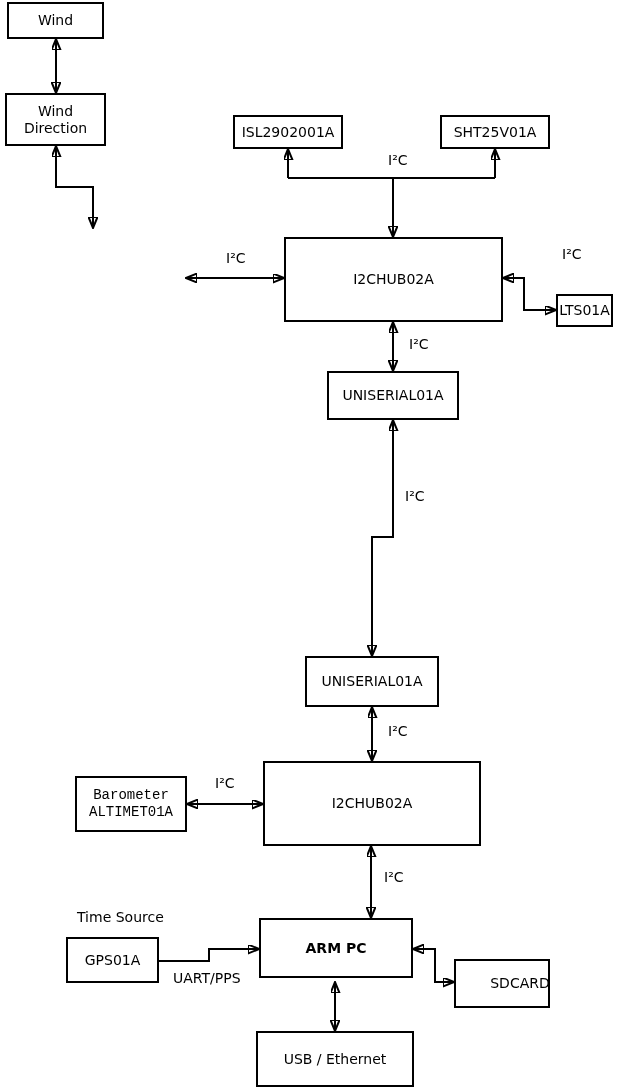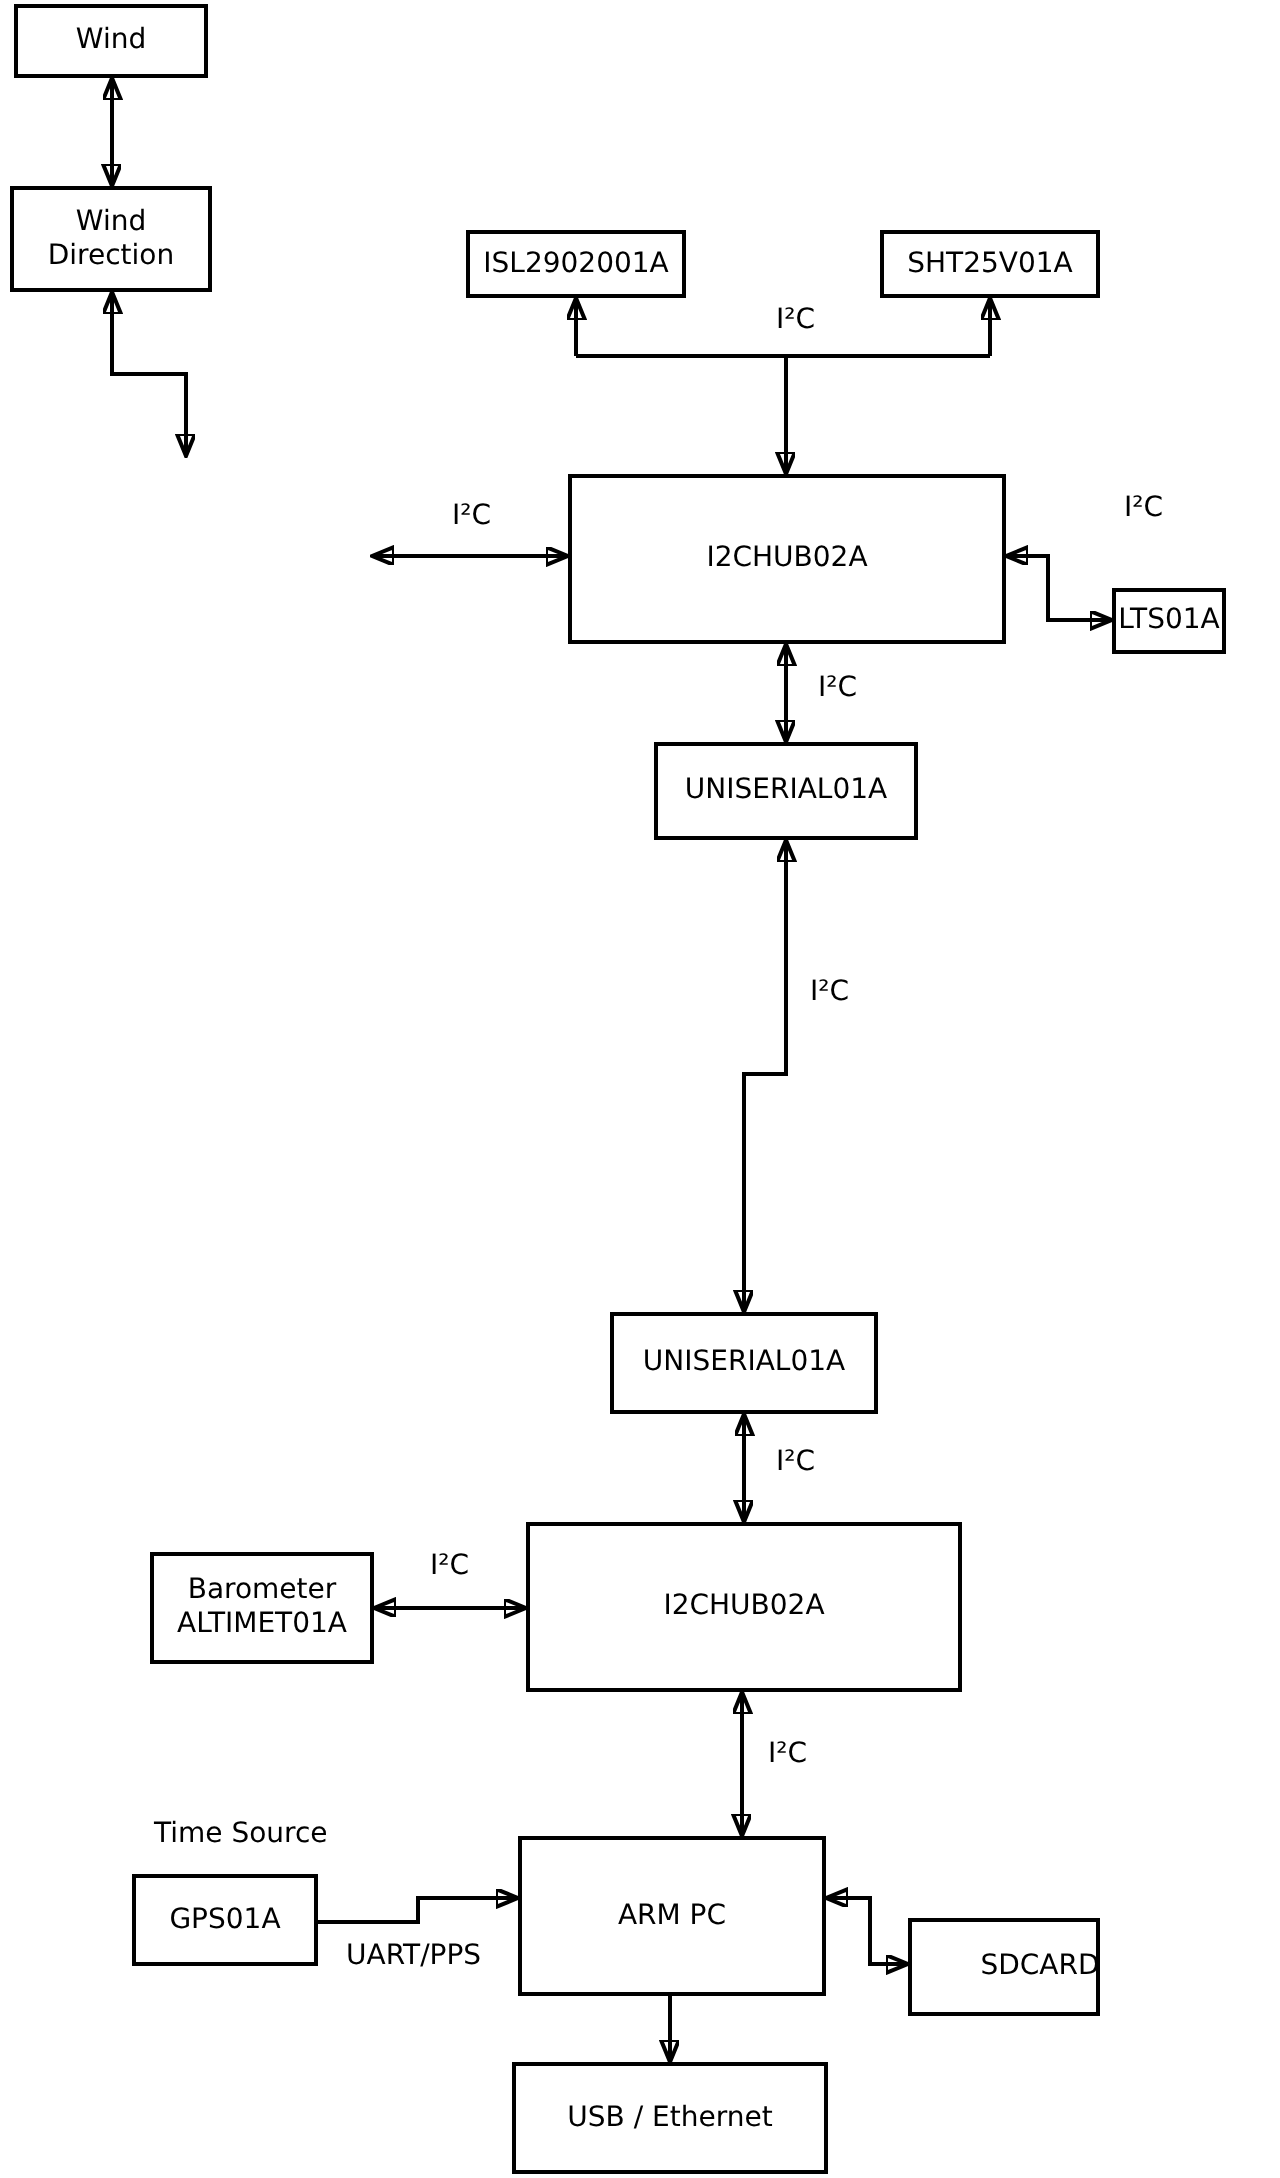--- a/index.html
+++ b/index.html
@@ -86,28 +86,28 @@
   <div class="node" style="left:440px; top:115px;  width:110px; height:34px;">SHT25V01A</div>
 
   <div class="node" style="left:284px; top:237px;  width:219px; height:85px;">I2CHUB02A</div>
 
   <div class="node" style="left:556px; top:294px;  width:57px;  height:33px;">LTS01A</div>
 
   <div class="node" style="left:327px; top:371px;  width:132px; height:49px;">UNISERIAL01A</div>
 
   <div class="node" style="left:305px; top:656px;  width:134px; height:51px;">UNISERIAL01A</div>
 
-  <div class="node" style="left:75px;  top:776px;  width:112px; height:56px;">Barometer
+  <div class="node" style="left:75px;  top:776px;  width:112px; height:56px;font-family:Liberation Mono, monospace;">Barometer
 ALTIMET01A</div>
 
   <div class="node" style="left:263px; top:761px;  width:218px; height:85px;">I2CHUB02A</div>
 
   <div class="node" style="left:66px;  top:937px;  width:93px;  height:46px;">GPS01A</div>
 
-  <div class="node" style="left:259px; top:918px;  width:154px; height:80px;">ARM PC</div>
+  <div class="node" style="left:259px; top:918px;  width:154px; height:60px;font-weight:bold;">ARM PC</div>
 
   <div class="node" style="left:454px; top:959px;  width:96px;  height:49px;padding-left:36px;">SDCARD</div>
 
   <div class="node" style="left:256px; top:1031px; width:158px; height:56px;">USB / Ethernet</div>
 
   <div class="edge-label" style="left:388px; top:152px;">I²C</div>
 
   <div class="edge-label" style="left:226px; top:250px;">I²C</div>
 
   <div class="edge-label" style="left:562px; top:246px;">I²C</div>

